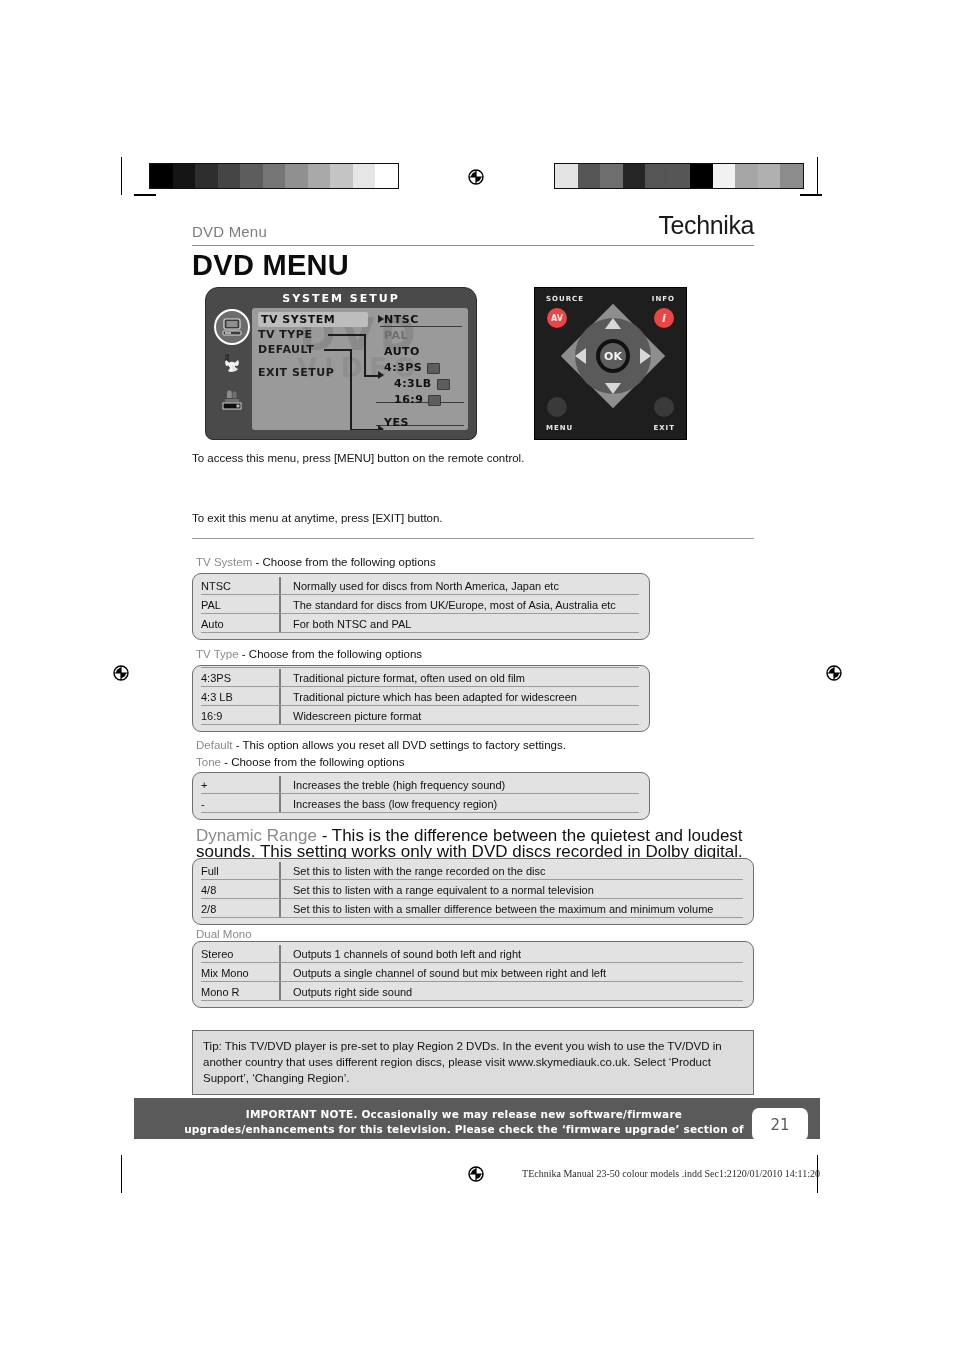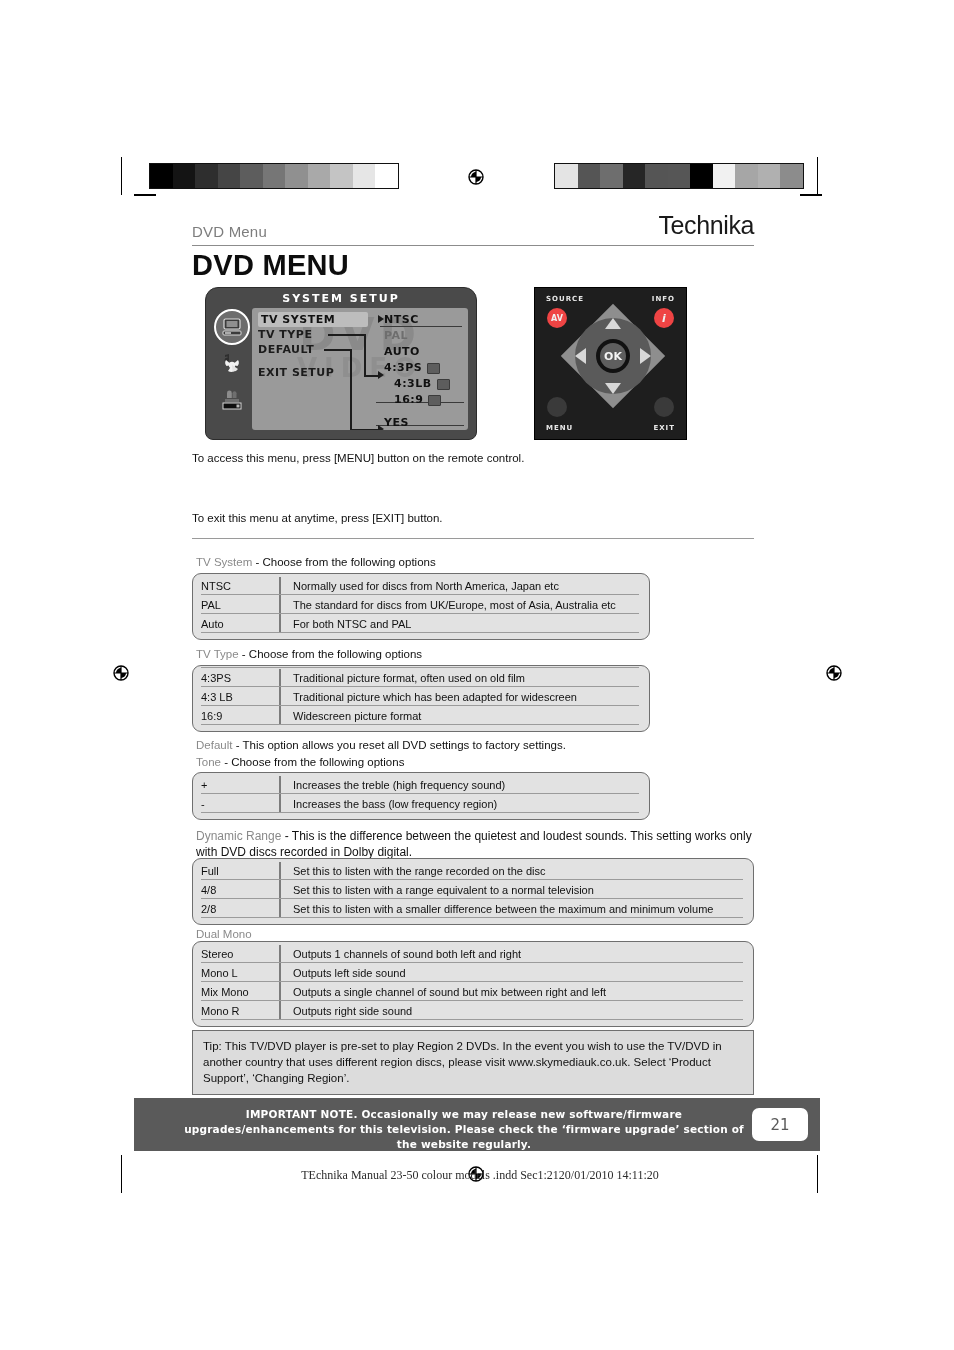--- a/index.html
+++ b/index.html
@@ -157,21 +157,21 @@
 
   .divider { position:absolute; left:192px; top:538px; width:562px; border-top:1px solid #9a9a9a; }
 
   
   .seclabel {
     position: absolute; left: 196px;
     font-size: 11.5px; color: #111;
     font-family: "Liberation Sans", sans-serif;
   }
   .seclabel .key { color: #8a8a8a; }
-  .sectext { position:absolute; left:196px; font-size:12px; color:#111; line-height:16px; width:562px; }
+  .sectext { position:absolute; left:196px; font-size:17px; color:#111; line-height:16px; width:562px; }
 
   .tbl {
     position: absolute;
     background: #e2e2e2;
     border: 1px solid #6f6f6f;
     border-radius: 9px;
     padding: 2px 0 6px 0;
     overflow: hidden;
   }
   .trow { position: relative; display: flex; height: 19px; align-items: center; }
@@ -203,41 +203,41 @@
     position: absolute; left: 192px; top: 1030px;
     width: 562px; padding: 7px 10px 8px 10px;
     background: #dcdcdc; border: 1px solid #6f6f6f;
     font-size: 11.5px; color: #111; line-height: 16px;
     font-family: "Liberation Sans", sans-serif;
   }
 
   
   .notebar {
     position: absolute; left: 134px; top: 1098px;
-    width: 686px; height: 53px; background: #5a5a5a;
+    width: 686px; height: 41px; background: #5a5a5a;
   }
   .notebar .txt {
     position: absolute; left: 40px; top: 9px; width: 580px;
     text-align: center; color: #fff; font-size: 10.5px;
     line-height: 15px; font-weight: bold; letter-spacing: .2px;
     font-family: "DejaVu Sans", sans-serif;
   }
   .pagebadge {
     position: absolute; right: 12px; top: 10px;
     width: 56px; height: 33px; background: #fff; border-radius: 7px;
     display:flex; align-items:center; justify-content:center;
     color:#5a5a5a; font-size:15px;
     font-family:"DejaVu Sans", sans-serif;
   }
 
   
   .printfoot {
     position:absolute; left:140px; top:1168px; width:680px;
-    display:flex; justify-content:center;
-    font-size:12px; color:#2b2b2b;
+    display:flex; justify-content:flex-end;
+    font-size:10px; color:#2b2b2b;
     font-family:"Liberation Serif", serif;
   }
 </style>
 </head>
 <body>
 
 <div class="page">
 
   <div class="crop-line" style="left:121px;top:157px;width:1px;height:38px;"></div>
   <div class="crop-line" style="left:817px;top:157px;width:1px;height:38px;"></div>
@@ -528,24 +528,20 @@
   <div class="seclabel" style="top:928px;">
     <span class="key">Dual Mono</span>
   </div>
   <div class="tbl" style="left:192px;top:941px;width:562px;">
     <div class="vline"></div>
     <div class="trow">
       <div class="c1">Stereo</div>
       <div class="c2">Outputs 1 channels of sound both left and right</div>
     </div>
     <div class="trow">
-      <div class="c1">Mono L</div>
-      <div class="c2">Outputs left side sound</div>
-    </div>
-    <div class="trow">
       <div class="c1">Mix Mono</div>
       <div class="c2">Outputs a single channel of sound but mix between right and left</div>
     </div>
     <div class="trow">
       <div class="c1">Mono R</div>
       <div class="c2">Outputs right side sound</div>
     </div>
   </div>
 
   <div class="tipbox">Tip: This TV/DVD player is pre-set to play Region 2 DVDs. In the event you wish to use the TV/DVD in another country that uses different region discs, please visit www.skymediauk.co.uk. Select ‘Product Support’, ‘Changing Region’.</div>

